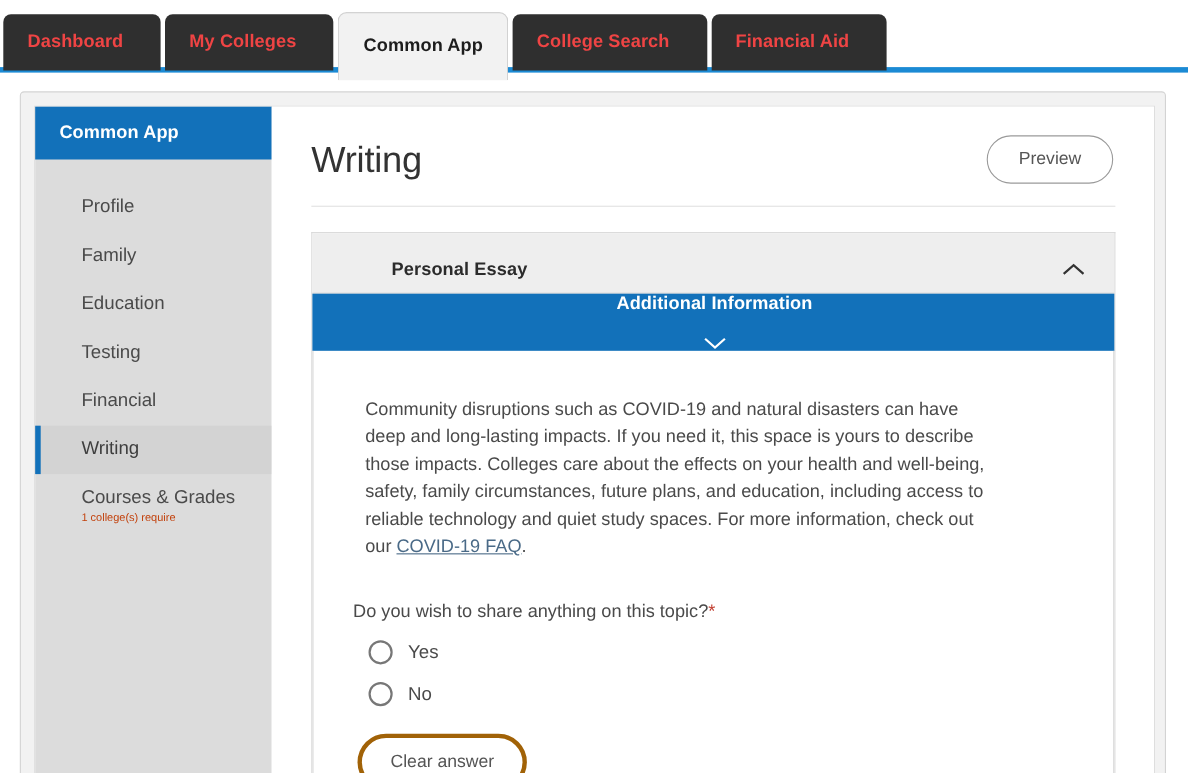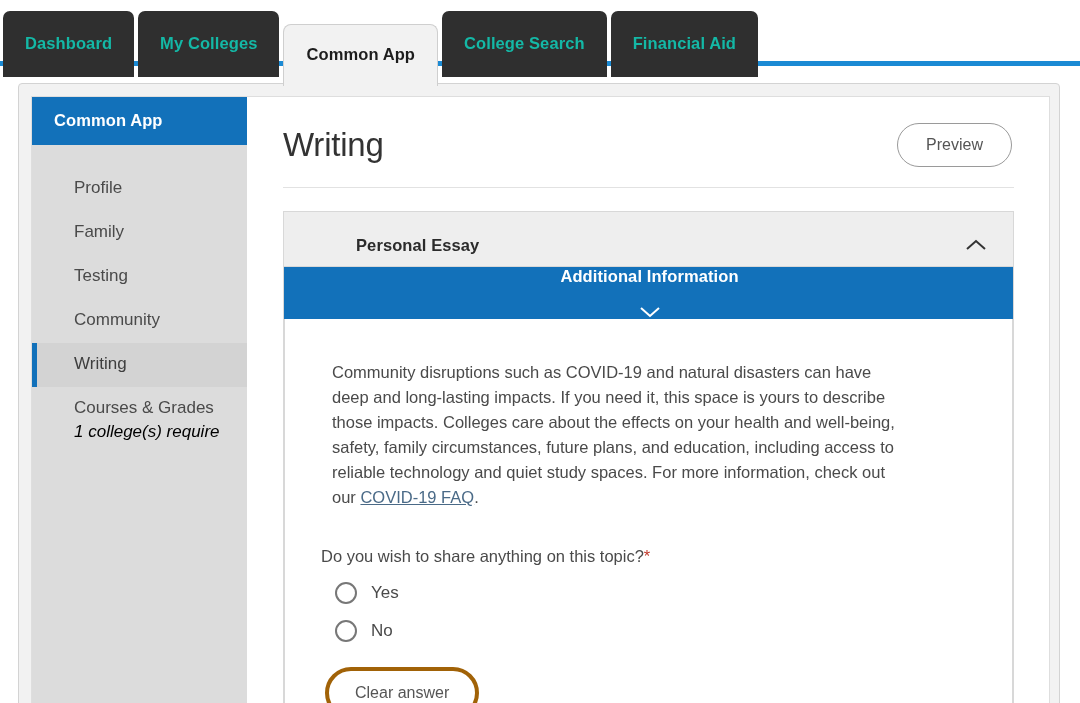--- a/index.html
+++ b/index.html
@@ -34,30 +34,30 @@
   .tabs {
     position: absolute;
     left: 3px; top: 11px;
     display: flex;
     align-items: flex-end;
     gap: 4px;
     z-index: 3;
   }
   .tab {
     background: #2f2f2f;
-    color: #14b8a6;
+    color: #ef4444;
     font-size: 16.5px;
     font-weight: bold;
-    padding: 13px 22px 14px 22px;
+    padding: 13px 34px 14px 22px;
     border-radius: 7px 7px 0 0;
     line-height: 1.15;
     white-space: nowrap;
     letter-spacing: .1px;
     cursor: pointer;
-    height: 66px;
+    height: 51px;
     display: flex;
     align-items: center;
   }
   .tab.active {
     background: #f2f2f2;
     color: #1d1d1d;
     border: 1px solid #cfcfcf;
     border-bottom: none;
     height: 62px;
     padding: 13px 22px 16px 22px;
@@ -128,25 +128,24 @@
   .nav-item.active .active-arrow {
     position: absolute;
     right: -18px;
     top: 0;
     width: 0; height: 0;
     border-top: 20px solid transparent;
     border-bottom: 20px solid transparent;
     border-left: 18px solid #d3d3d3;
   }
   .nav-subtext {
-    font-size: 17px;
-    color: #000000;
+    font-size: 10px;
+    color: #c2410c;
     margin-top: 1px;
     line-height: 1.3;
-    font-style: italic;
   }
 
   
   .content {
     flex: 1;
     background: #ffffff;
     padding: 26px 35px 0 36px;
     position: relative;
     overflow: hidden;
   }
@@ -288,27 +287,30 @@
       <div class="nav-list">
 
         <div class="nav-item">
           <span>Profile</span>
         </div>
 
         <div class="nav-item">
           <span>Family</span>
         </div>
 
+        <div class="nav-item">
+          <span>Education</span>
+        </div>
 
         <div class="nav-item">
           <span>Testing</span>
         </div>
 
         <div class="nav-item">
-          <span>Community</span>
+          <span>Financial</span>
         </div>
 
         <div class="nav-item active">
           <span class="active-bar"></span>
           <span class="active-arrow"></span>
           <span>Writing</span>
         </div>
 
         <div class="nav-item">
           <span>Courses &amp; Grades</span>

